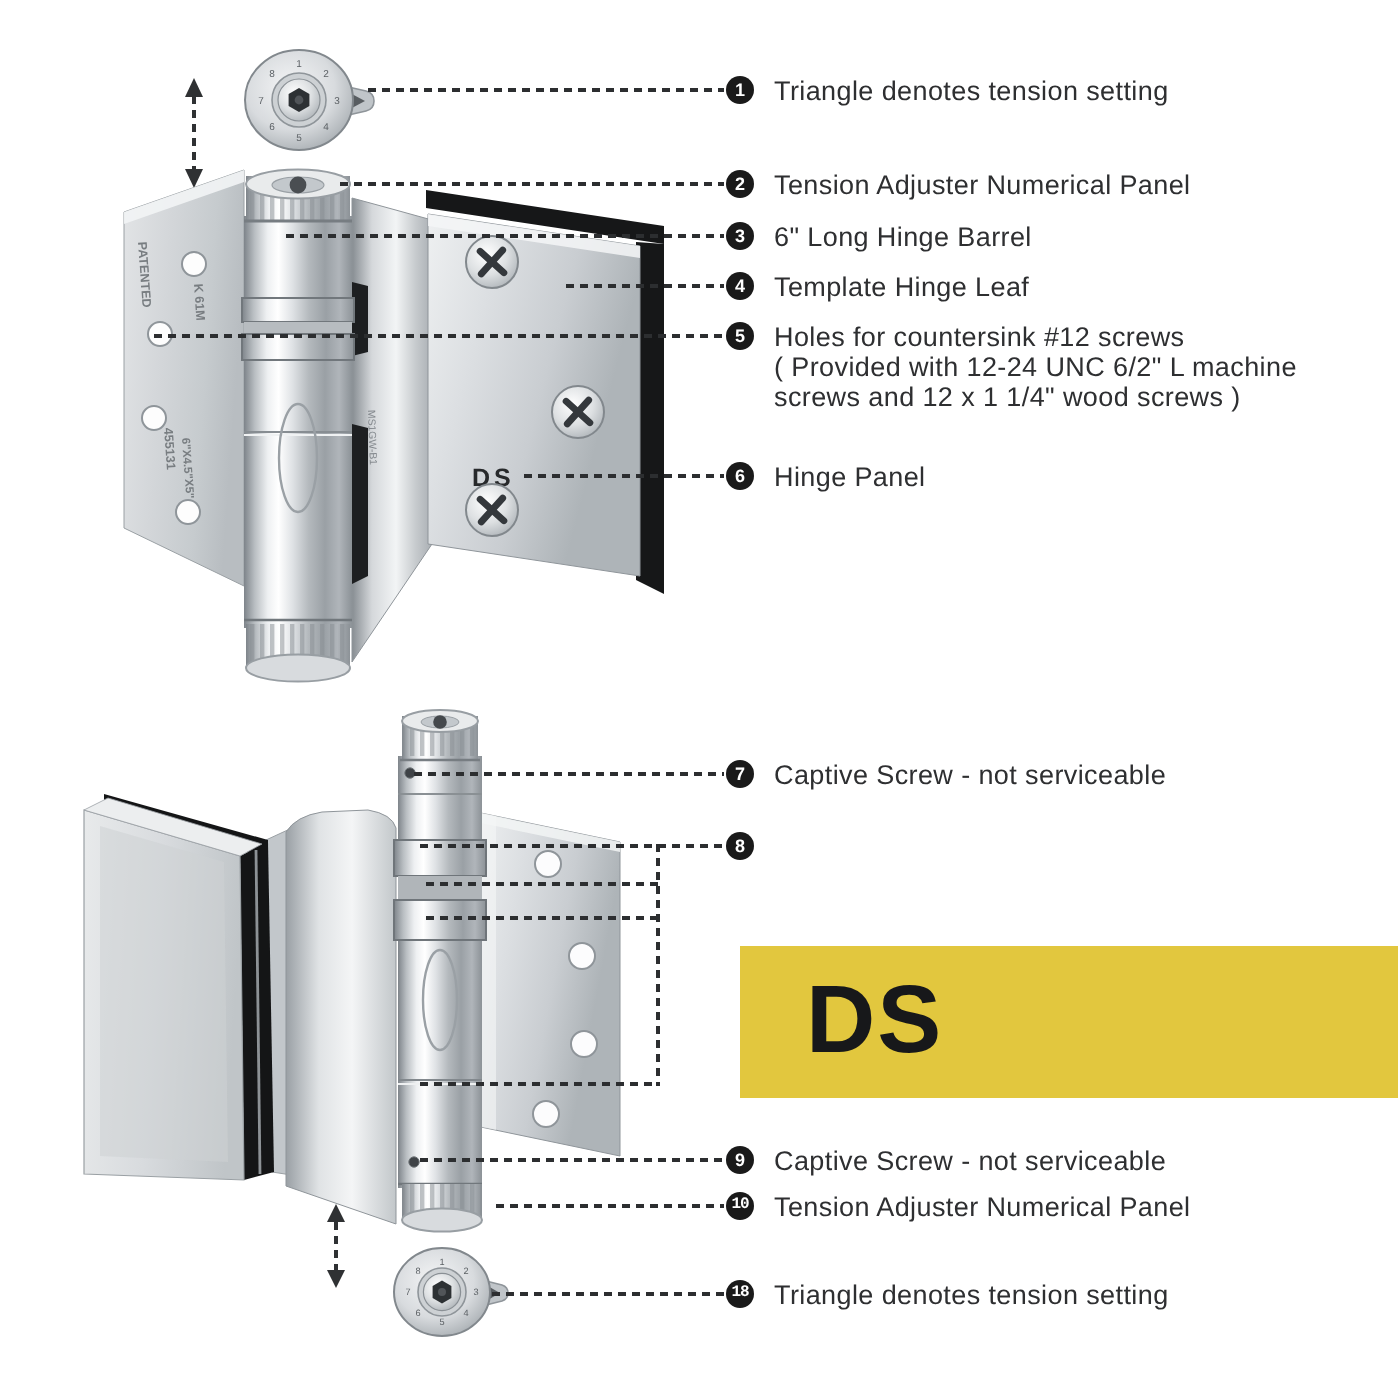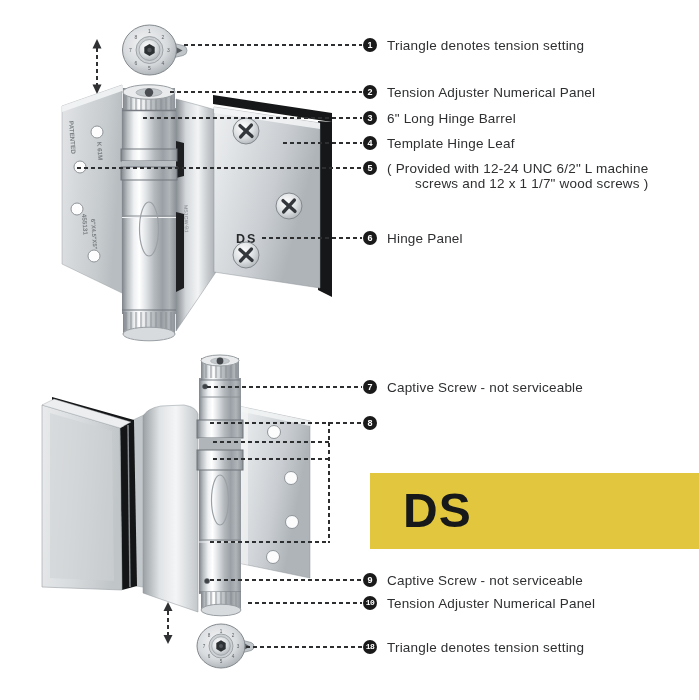--- a/index.html
+++ b/index.html
@@ -6,21 +6,21 @@
   #canvas{position:relative;width:699px;height:700px;background:#ffffff;overflow:hidden;
           font-family:"Liberation Sans",sans-serif;}
   svg{position:absolute;display:block;}
   .hline{position:absolute;height:2px;
          background:repeating-linear-gradient(90deg,#2c2e30 0,#2c2e30 4px,transparent 4px,transparent 7px);}
   .vline{position:absolute;width:2px;
          background:repeating-linear-gradient(180deg,#2c2e30 0,#2c2e30 4px,transparent 4px,transparent 7px);}
   .bullet{position:absolute;width:14px;height:14px;border-radius:50%;background:#1a1a1a;
           color:#fff;font-weight:bold;font-size:9px;line-height:14px;text-align:center;}
   .bullet.two{font-size:8px;letter-spacing:-0.5px;font-family:Liberation Mono, monospace;}
-  .ctext{position:absolute;font-size:13.5px;line-height:15px;color:#2e2f31;letter-spacing:0.2px;white-space:nowrap;text-align:right;}
+  .ctext{position:absolute;font-size:13.5px;line-height:15px;color:#2e2f31;letter-spacing:0.2px;white-space:nowrap;}
   .ds-panel{position:absolute;left:370px;top:473px;width:329px;height:76px;background:#e2c73e;}
   .ds-panel .ds-label{font-weight:bold;font-size:48px;line-height:76px;color:#17181a;
           padding-left:33px;letter-spacing:1px;font-family:"Liberation Sans",sans-serif;}
 </style>
 </head>
 <body>
 
 <div id="canvas">
 
   <svg style="left:0;top:0" width="360" height="345" viewBox="0 0 360 345">
@@ -321,22 +321,23 @@
   <div class="ctext" style="left:387px;top:85px">Tension Adjuster Numerical Panel</div>
 
   <span class="bullet" style="left:363px;top:111px">3</span>
   <div class="ctext" style="left:387px;top:111px">6" Long Hinge Barrel</div>
 
   <span class="bullet" style="left:363px;top:136px">4</span>
   <div class="ctext" style="left:387px;top:136px">Template Hinge Leaf</div>
 
   <span class="bullet" style="left:363px;top:161px">5</span>
   <div class="ctext" style="left:387px;top:161px">
+    <div>Holes for countersink #12 screws</div>
     <div>( Provided with 12-24 UNC 6/2" L machine</div>
-    <div>screws and 12 x 1 1/7" wood screws )</div>
+    <div>screws and 12 x 1 1/4" wood screws )</div>
   </div>
 
   <span class="bullet" style="left:363px;top:231px">6</span>
   <div class="ctext" style="left:387px;top:231px">Hinge Panel</div>
 
   <span class="bullet" style="left:363px;top:380px">7</span>
   <div class="ctext" style="left:387px;top:380px">Captive Screw - not serviceable</div>
 
   <span class="bullet" style="left:363px;top:416px">8</span>
 

